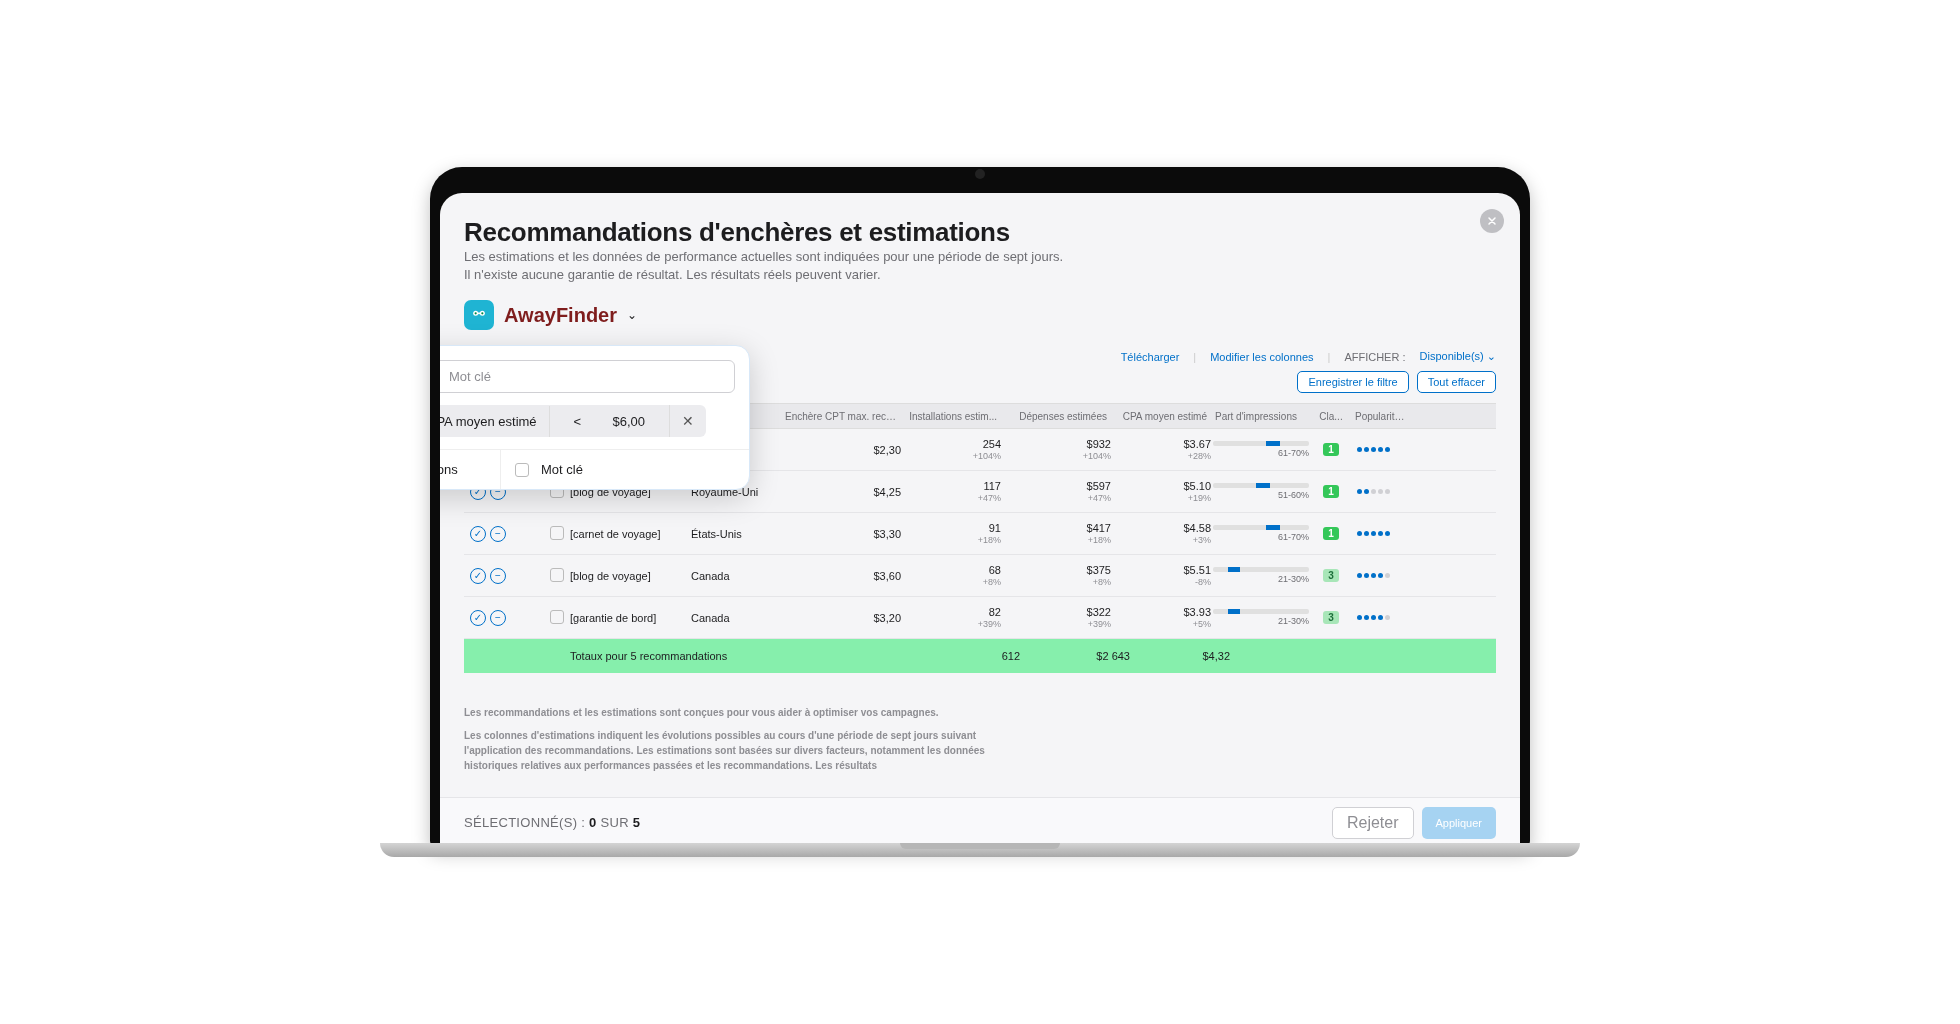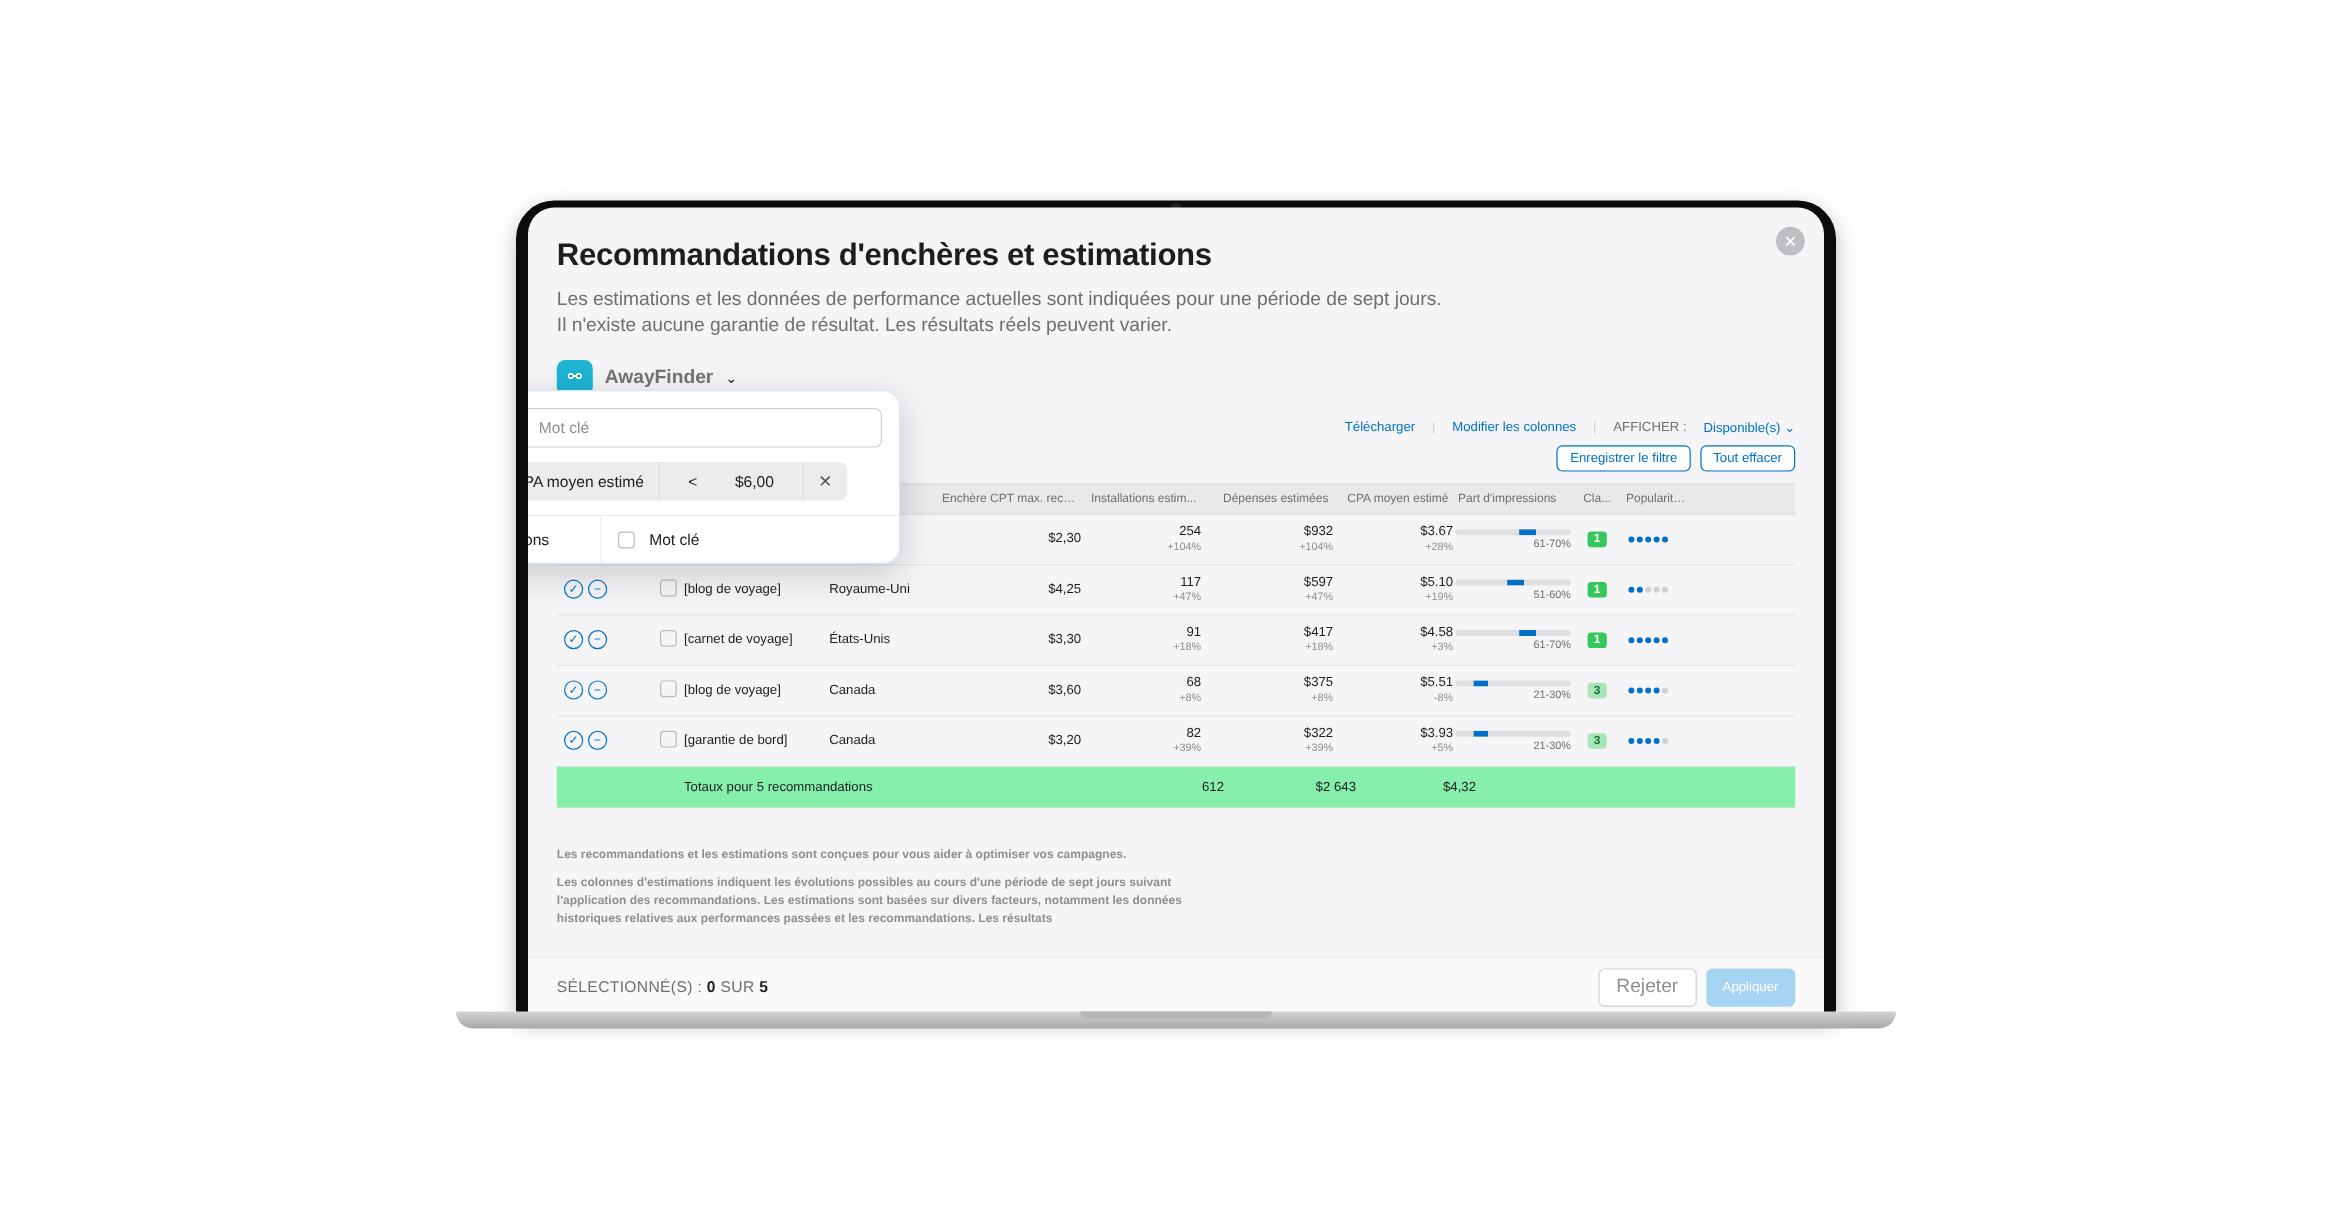--- a/index.html
+++ b/index.html
@@ -1,29 +1,29 @@
 <!DOCTYPE html>
 <html><head>
 <meta charset="utf-8">
 <style>
   * { box-sizing: border-box; margin: 0; padding: 0; }
   body { font-family: -apple-system, BlinkMacSystemFont, "Helvetica Neue", Arial, sans-serif; background: #fff; display:flex; align-items:center; justify-content:center; height:100vh; }
-  .laptop-frame { width: 1100px; height: 680px; background: #0b0b0b; border-radius: 32px 32px 6px 6px; padding: 6px 10px 0 10px; position: relative; box-shadow: 0 6px 18px rgba(0,0,0,0.25);}
+  .laptop-frame { width: 1100px; height: 680px; background: #0b0b0b; border-radius: 32px 32px 6px 6px; padding: 26px 10px 0 10px; position: relative; box-shadow: 0 6px 18px rgba(0,0,0,0.25);}
   .laptop-base { width:1200px; height:14px; background: linear-gradient(#d4d4d4,#a8a8a8); border-radius: 0 0 30px 30px; margin-top:-4px; position:relative;}
   .laptop-base::before{content:"";position:absolute;left:50%;transform:translateX(-50%);top:0;width:160px;height:6px;background:#b6b6b6;border-radius:0 0 8px 8px;}
   .notch { position:absolute; top:2px; left:50%; transform:translateX(-50%); width:10px; height:10px; background:#222; border-radius:50%;}
   .screen { width: 100%; height: 100%; background: #f5f5f7; border-radius: 22px 22px 0 0; overflow: hidden; position: relative; }
   .panel { position:absolute; inset:0; padding: 24px 24px 0 24px; }
   .close-btn { position:absolute; top:16px; right:16px; width:24px; height:24px; border-radius:50%; background:#bfbfc3; color:#fff; display:flex; align-items:center; justify-content:center; font-size:15px; cursor:pointer;}
   h1.title { font-size: 26px; font-weight: 700; color:#1d1d1f; letter-spacing:-0.3px;}
-  .subtitle { font-size: 16px; color:#6e6e73; margin-top:11px; line-height:1.4;}
+  .subtitle { font-size: 13px; color:#6e6e73; margin-top:0; line-height:1.4;}
   .app-row { display:flex; align-items:center; gap:10px; margin-top:16px;}
   .app-icon { width:30px; height:30px; background:#1fb4d3; border-radius:7px; display:flex;align-items:center;justify-content:center;}
   .app-icon svg{width:20px;height:20px;}
-  .app-name { font-size:16px; font-weight:600; color:#737373;}
+  .app-name { font-size:20px; font-weight:600; color:#7f1d1d;}
   .chev { font-size:12px; color:#1d1d1f;}
   .toolbar { display:flex; justify-content:space-between; align-items:center; margin-top:20px; font-size:11px;}
   .toolbar-left{display:flex;gap:12px;align-items:center;}
   .toolbar-right{display:flex;gap:14px;align-items:center;}
   .link { color:#0070c9; cursor:pointer;}
   .sep{color:#ccc;}
   .muted{color:#6e6e73;}
   .btn-row{display:flex;gap:8px;justify-content:flex-end;margin-top:8px;}
   .btn-outline{border:1px solid #0070c9;color:#0070c9;background:#fff;border-radius:5px;padding:4px 10px;font-size:11px;cursor:pointer;}
   

